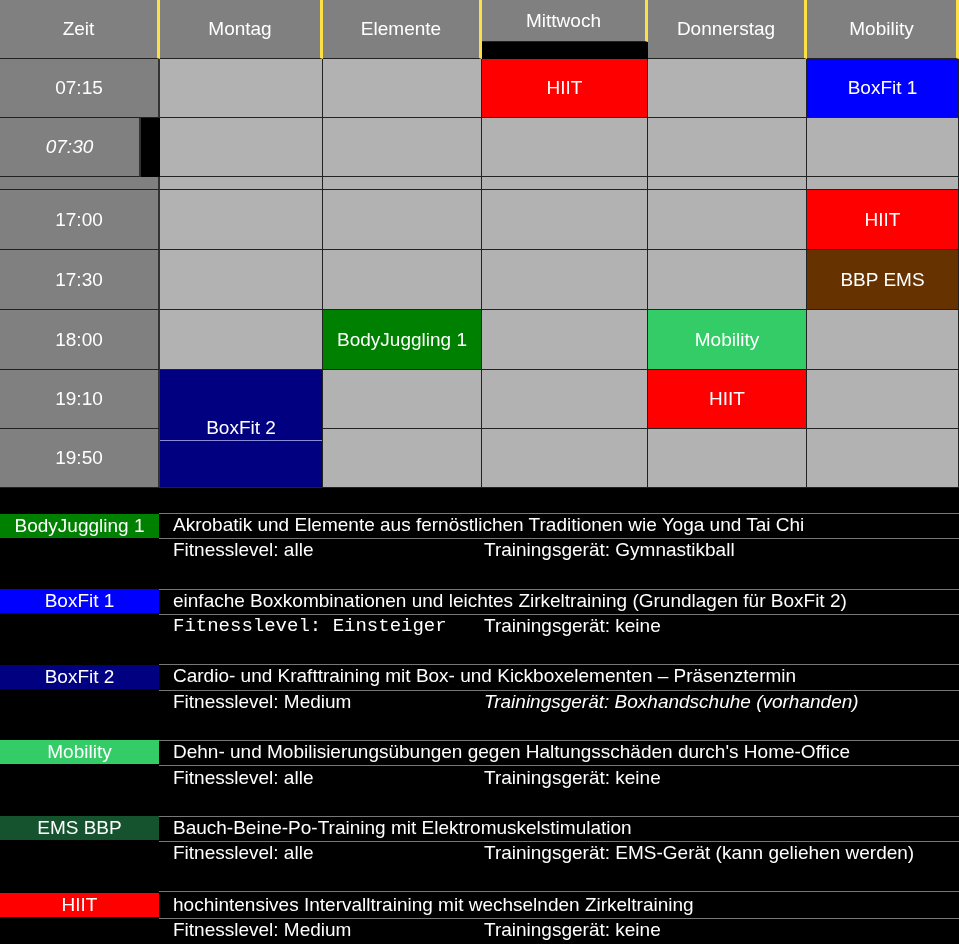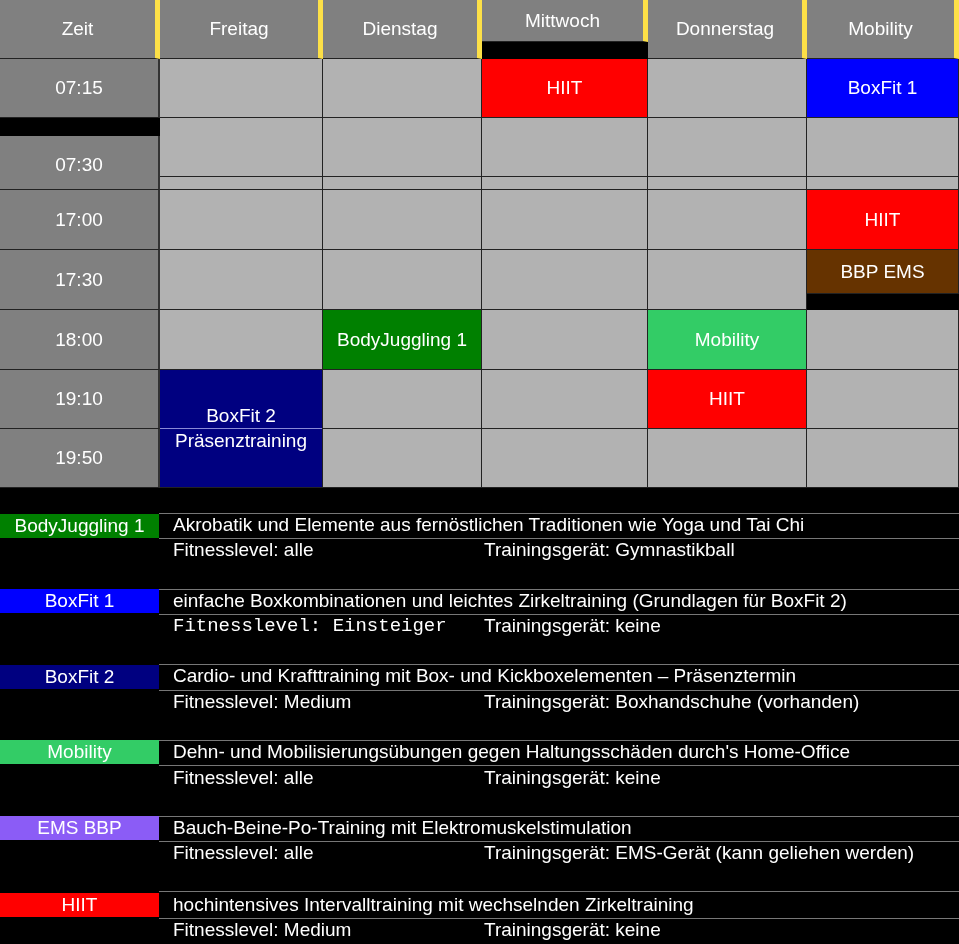--- a/index.html
+++ b/index.html
@@ -1,38 +1,38 @@
 <!DOCTYPE html>
 <html><head>
 <meta charset="utf-8">
 <style>
   html, body { margin:0; padding:0; background:#000; }
   body { width:959px; height:944px; overflow:hidden; font-family:"Liberation Sans", sans-serif; color:#fff; position:relative; }
   .abs { position:absolute; box-sizing:border-box; display:flex; align-items:center; justify-content:center; font-size:19px; }
-  .hdr { background:#808080; border-right:5px solid #fde047; border-bottom:1px solid #222; }
+  .hdr { background:#808080; border-right:3px solid #fde047; border-bottom:1px solid #222; }
   .time { background:#808080; border-right:2px solid #333; border-bottom:1px solid #222; }
   .cell { background:#b2b2b2; border-right:1px solid #222; border-bottom:1px solid #222; }
   .ev { border-right:1px solid #222; border-bottom:1px solid #222; text-align:center; }
   .leg-tag { position:absolute; left:0; width:159px; height:24px; display:flex; align-items:center; justify-content:center; font-size:19px; box-sizing:border-box; }
   .leg-line { position:absolute; left:159px; right:0; height:1px; background:#777; }
   .leg-text { position:absolute; left:173px; font-size:19px; white-space:nowrap; line-height:24px; }
   .leg-text2 { position:absolute; left:484px; font-size:19px; white-space:nowrap; line-height:24px; }
 </style>
 </head>
 <body>
 
 <div class="abs hdr" style="left:0;top:0;width:160px;height:59px;">Zeit</div>
-<div class="abs hdr" style="left:160px;top:0;width:163px;height:59px;">Freitag</div>
-<div class="abs hdr" style="left:323px;top:0;width:159px;height:59px;">Dienstag</div>
+<div class="abs hdr" style="left:160px;top:0;width:163px;height:59px;">Montag</div>
+<div class="abs hdr" style="left:323px;top:0;width:159px;height:59px;">Elemente</div>
 <div class="abs hdr" style="left:482px;top:0;width:166px;height:42px;">Mittwoch</div>
 <div class="abs hdr" style="left:648px;top:0;width:159px;height:59px;">Donnerstag</div>
 <div class="abs hdr" style="left:807px;top:0;width:152px;height:59px;">Mobility</div>
 
 <div class="abs time" style="left:0;top:59px;width:160px;height:59px;">07:15</div>
-<div class="abs time" style="left:0;top:136px;width:160px;height:59px;">07:30</div>
+<div class="abs time" style="left:0;top:118px;width:141px;height:59px;font-style:italic;">07:30</div>
 <div class="abs time" style="left:0;top:177px;width:160px;height:13px;"></div>
 <div class="abs time" style="left:0;top:190px;width:160px;height:60px;">17:00</div>
 <div class="abs time" style="left:0;top:250px;width:160px;height:60px;">17:30</div>
 <div class="abs time" style="left:0;top:310px;width:160px;height:60px;">18:00</div>
 <div class="abs time" style="left:0;top:370px;width:160px;height:59px;">19:10</div>
 <div class="abs time" style="left:0;top:429px;width:160px;height:59px;">19:50</div>
 
 <div class="abs cell" style="left:160px;top:59px;width:163px;height:59px;"></div>
 <div class="abs cell" style="left:323px;top:59px;width:159px;height:59px;"></div>
 <div class="abs ev" style="left:482px;top:59px;width:166px;height:59px;background:#ff0000;">HIIT</div>
@@ -54,31 +54,30 @@
 <div class="abs cell" style="left:160px;top:190px;width:163px;height:60px;"></div>
 <div class="abs cell" style="left:323px;top:190px;width:159px;height:60px;"></div>
 <div class="abs cell" style="left:482px;top:190px;width:166px;height:60px;"></div>
 <div class="abs cell" style="left:648px;top:190px;width:159px;height:60px;"></div>
 <div class="abs ev" style="left:807px;top:190px;width:152px;height:60px;background:#ff0000;">HIIT</div>
 
 <div class="abs cell" style="left:160px;top:250px;width:163px;height:60px;"></div>
 <div class="abs cell" style="left:323px;top:250px;width:159px;height:60px;"></div>
 <div class="abs cell" style="left:482px;top:250px;width:166px;height:60px;"></div>
 <div class="abs cell" style="left:648px;top:250px;width:159px;height:60px;"></div>
-<div class="abs ev" style="left:807px;top:250px;width:152px;height:44px;background:#663300;">BBP EMS</div>
+<div class="abs ev" style="left:807px;top:250px;width:152px;height:60px;background:#663300;">BBP EMS</div>
 
 <div class="abs cell" style="left:160px;top:310px;width:163px;height:60px;"></div>
 <div class="abs ev" style="left:323px;top:310px;width:159px;height:60px;background:#008000;">BodyJuggling 1</div>
 <div class="abs cell" style="left:482px;top:310px;width:166px;height:60px;"></div>
 <div class="abs ev" style="left:648px;top:310px;width:159px;height:60px;background:#33cc66;">Mobility</div>
 <div class="abs cell" style="left:807px;top:310px;width:152px;height:60px;"></div>
 
 <div class="abs ev" style="left:160px;top:370px;width:163px;height:118px;background:#000080;flex-direction:column;justify-content:center;">
   <div style="width:100%;text-align:center;border-bottom:1px solid #8a8ad8;padding-bottom:1px;">BoxFit 2</div>
-  <div style="width:100%;text-align:center;padding-top:1px;">Präsenztraining</div>
 </div>
 <div class="abs cell" style="left:323px;top:370px;width:159px;height:59px;"></div>
 <div class="abs cell" style="left:482px;top:370px;width:166px;height:59px;"></div>
 <div class="abs ev" style="left:648px;top:370px;width:159px;height:59px;background:#ff0000;">HIIT</div>
 <div class="abs cell" style="left:807px;top:370px;width:152px;height:59px;"></div>
 
 <div class="abs cell" style="left:323px;top:429px;width:159px;height:59px;"></div>
 <div class="abs cell" style="left:482px;top:429px;width:166px;height:59px;"></div>
 <div class="abs cell" style="left:648px;top:429px;width:159px;height:59px;"></div>
 <div class="abs cell" style="left:807px;top:429px;width:152px;height:59px;"></div>
@@ -95,31 +94,31 @@
 <div class="leg-text" style="top:589px;">einfache Boxkombinationen und leichtes Zirkeltraining (Grundlagen für BoxFit 2)</div>
 <div class="leg-line" style="top:614px;"></div>
 <div class="leg-text" style="top:614px;font-family:Liberation Mono, monospace;">Fitnesslevel: Einsteiger</div>
 <div class="leg-text2" style="top:614px;">Trainingsgerät: keine</div>
 
 <div class="leg-line" style="top:664px;"></div>
 <div class="leg-tag" style="top:665px;background:#000080;">BoxFit 2</div>
 <div class="leg-text" style="top:664px;">Cardio- und Krafttraining mit Box- und Kickboxelementen – Präsenztermin</div>
 <div class="leg-line" style="top:690px;"></div>
 <div class="leg-text" style="top:690px;">Fitnesslevel: Medium</div>
-<div class="leg-text2" style="top:690px;">Trainingsgerät: Boxhandschuhe (vorhanden)</div>
+<div class="leg-text2" style="top:690px;font-style:italic;">Trainingsgerät: Boxhandschuhe (vorhanden)</div>
 
 <div class="leg-line" style="top:740px;"></div>
 <div class="leg-tag" style="top:740px;background:#33cc66;">Mobility</div>
 <div class="leg-text" style="top:740px;">Dehn- und Mobilisierungsübungen gegen Haltungsschäden durch's Home-Office</div>
 <div class="leg-line" style="top:765px;"></div>
 <div class="leg-text" style="top:766px;">Fitnesslevel: alle</div>
 <div class="leg-text2" style="top:766px;">Trainingsgerät: keine</div>
 
 <div class="leg-line" style="top:816px;"></div>
-<div class="leg-tag" style="top:816px;background:#8b5cf6;">EMS BBP</div>
+<div class="leg-tag" style="top:816px;background:#14532d;">EMS BBP</div>
 <div class="leg-text" style="top:816px;">Bauch-Beine-Po-Training mit Elektromuskelstimulation</div>
 <div class="leg-line" style="top:841px;"></div>
 <div class="leg-text" style="top:841px;">Fitnesslevel: alle</div>
 <div class="leg-text2" style="top:841px;">Trainingsgerät: EMS-Gerät (kann geliehen werden)</div>
 
 <div class="leg-line" style="top:891px;"></div>
 <div class="leg-tag" style="top:893px;background:#ff0000;">HIIT</div>
 <div class="leg-text" style="top:893px;">hochintensives Intervalltraining mit wechselnden Zirkeltraining</div>
 <div class="leg-line" style="top:918px;"></div>
 <div class="leg-text" style="top:918px;">Fitnesslevel: Medium</div>

